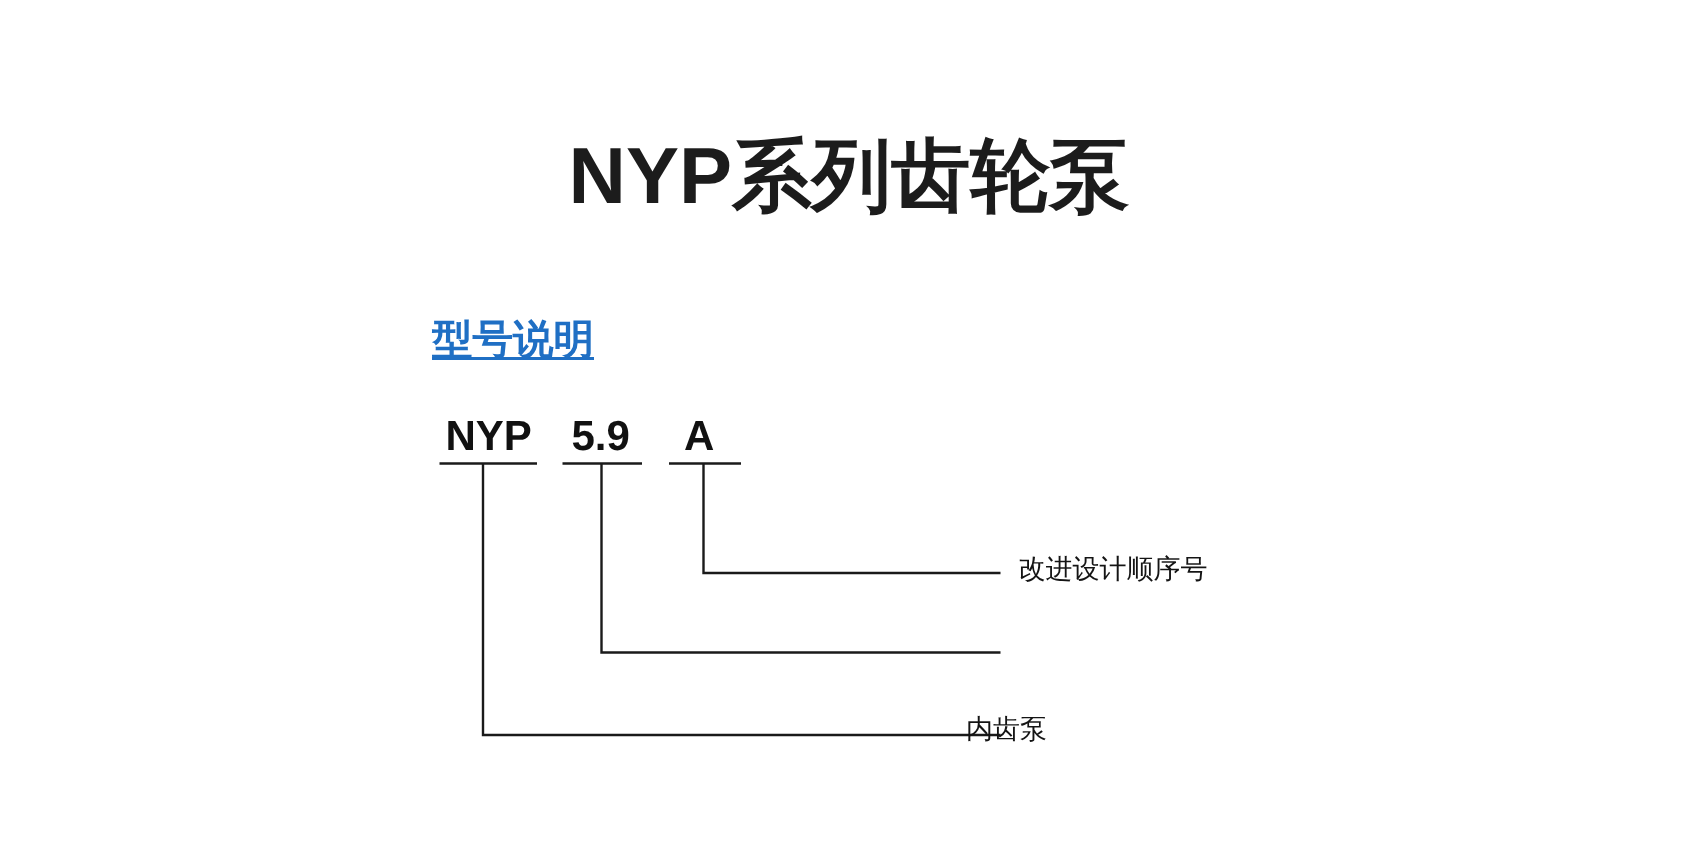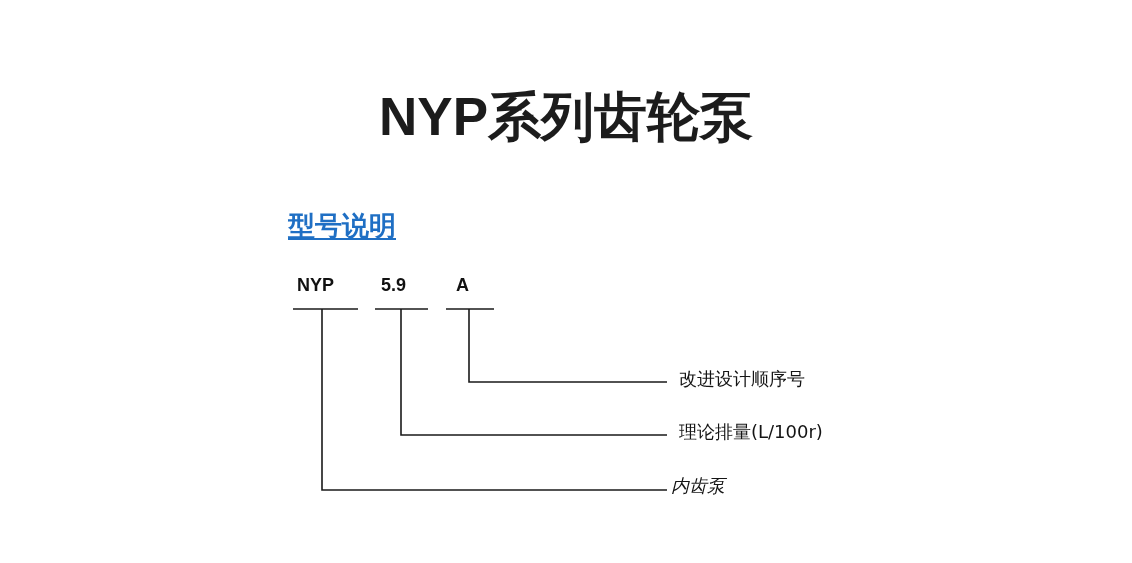--- a/index.html
+++ b/index.html
@@ -37,40 +37,40 @@
     top: 208px;
     font-size: 27px;
     font-weight: bold;
     color: #1f6fc4;
     text-decoration: underline;
     text-underline-offset: 3px;
     font-family: "DejaVu Sans", sans-serif;
   }
   .code-token {
     position: absolute;
-    font-size: 18px;
+    font-size: 28px;
     font-weight: bold;
     color: #111111;
     font-family: "Liberation Sans", sans-serif;
     white-space: nowrap;
   }
   .tok-nyp { left: 297px; top: 275px; }
   .tok-num { left: 381px; top: 275px; }
   .tok-a   { left: 456px; top: 275px; }
 
   .desc {
     position: absolute;
     font-size: 18px;
     color: #141414;
     font-family: "DejaVu Sans", "Liberation Sans", sans-serif;
     white-space: nowrap;
   }
   .desc-1 { left: 679px; top: 367px; }
   .desc-2 { left: 679px; top: 420px; }
-  .desc-3 { left: 671px; top: 474px; font-style: italic; }
+  .desc-3 { left: 644px; top: 474px; }
 
   .leader-svg {
     position: absolute;
     left: 0;
     top: 0;
     width: 1132px;
     height: 563px;
     pointer-events: none;
   }
 </style>
@@ -94,16 +94,15 @@
     <line x1="446" y1="309" x2="494" y2="309" stroke="#1a1a1a" stroke-width="1.6"></line>
 
     <polyline points="469,309 469,382 667,382" fill="none" stroke="#1a1a1a" stroke-width="1.6"></polyline>
 
     <polyline points="401,309 401,435 667,435" fill="none" stroke="#1a1a1a" stroke-width="1.6"></polyline>
 
     <polyline points="322,309 322,490 667,490" fill="none" stroke="#1a1a1a" stroke-width="1.6"></polyline>
   </svg>
 
   <div class="desc desc-1">改进设计顺序号</div>
-  <div class="desc desc-2">理论排量(L/100r)</div>
   <div class="desc desc-3">内齿泵</div>
 
 </div>
 
 </body></html>

